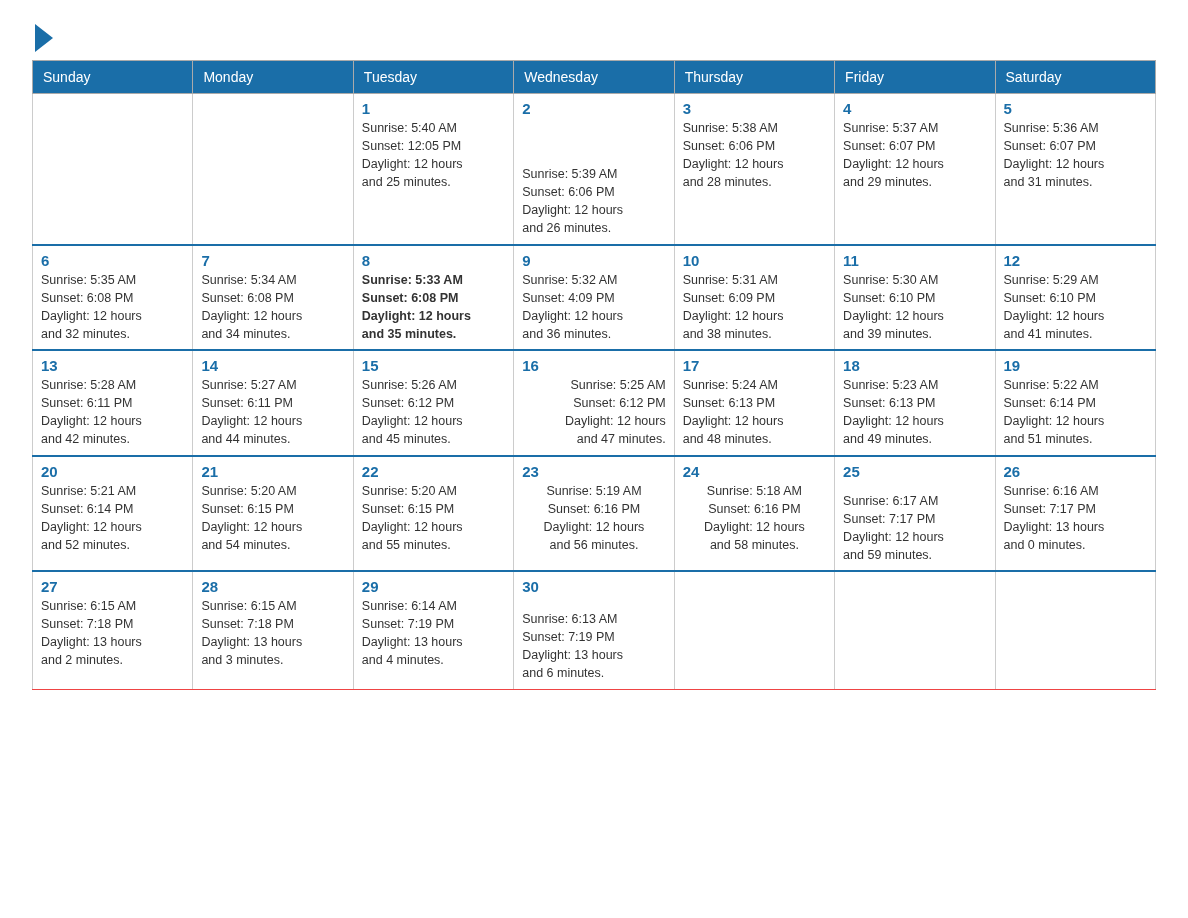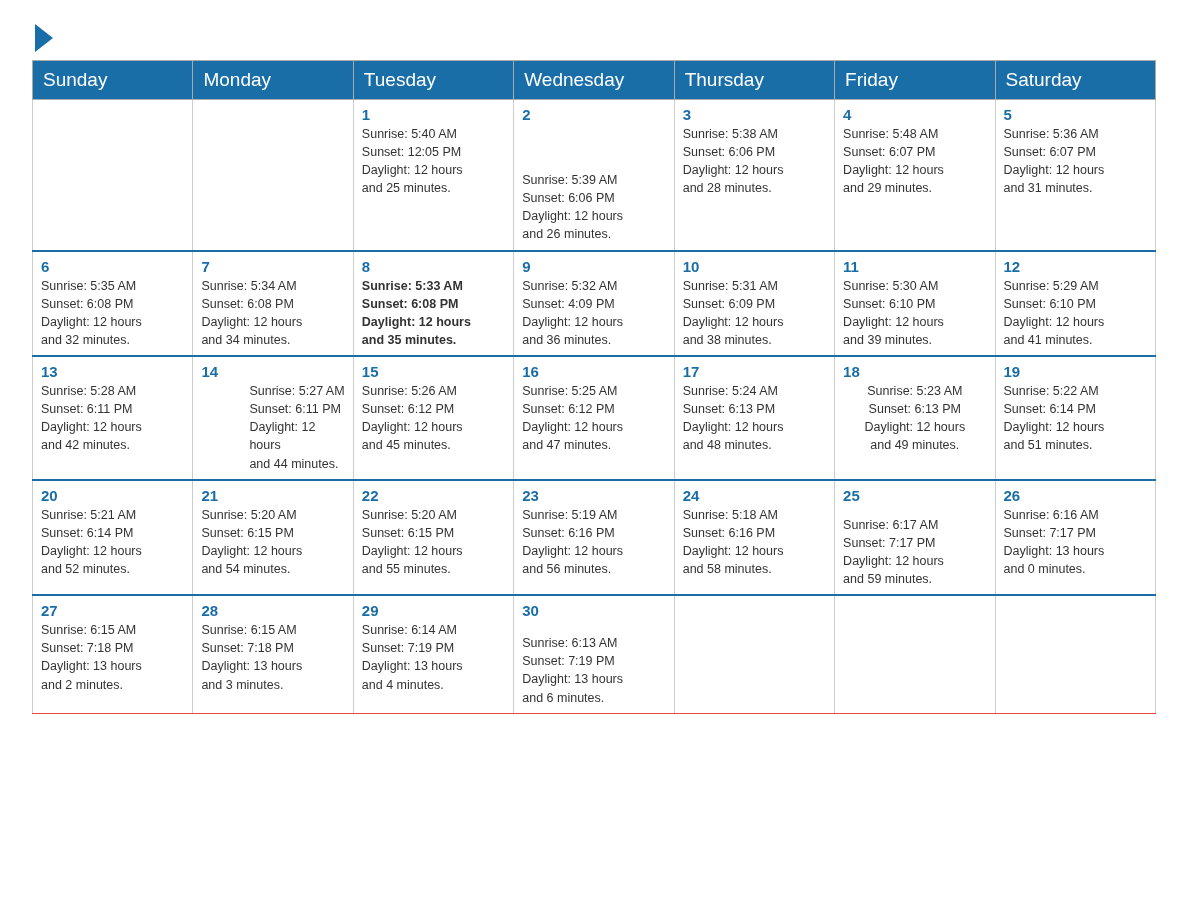--- a/index.html
+++ b/index.html
@@ -34,21 +34,21 @@
     .calendar {
       width: 100%;
       border-collapse: collapse;
       margin-top: 12px;
     }
     .calendar th {
       background-color: #1a6ea8;
       color: #fff;
       padding: 8px 10px;
       text-align: left;
-      font-size: 19px;
+      font-size: 14px;
       font-weight: normal;
       border: 1px solid #aaa;
     }
     .calendar td {
       vertical-align: top;
       border: 1px solid #ccc;
       padding: 6px 8px;
       width: calc(100% / 7);
       min-height: 100px;
       font-size: 13px;
@@ -164,21 +164,21 @@
         </td>
         <td>
           <span class="day-number">3</span>
           <div class="day-info" style="white-space: pre-line;">Sunrise: 5:38 AM
 Sunset: 6:06 PM
 Daylight: 12 hours
 and 28 minutes.</div>
         </td>
         <td>
           <span class="day-number">4</span>
-          <div class="day-info" style="white-space: pre-line;">Sunrise: 5:48 AM
+          <div class="day-info" style="white-space: pre-line;">Sunrise: 5:37 AM
 Sunset: 6:07 PM
 Daylight: 12 hours
 and 29 minutes.</div>
         </td>
         <td>
           <span class="day-number">5</span>
           <div class="day-info" style="white-space: pre-line;">Sunrise: 5:36 AM
 Sunset: 6:07 PM
 Daylight: 12 hours
 and 31 minutes.</div>
@@ -238,49 +238,49 @@
       <tr>
         <td>
           <span class="day-number">13</span>
           <div class="day-info" style="white-space: pre-line;">Sunrise: 5:28 AM
 Sunset: 6:11 PM
 Daylight: 12 hours
 and 42 minutes.</div>
         </td>
         <td>
           <span class="day-number">14</span>
-          <div class="day-info" style="white-space: pre-line; margin-left: 48px;">Sunrise: 5:27 AM
+          <div class="day-info" style="white-space: pre-line;">Sunrise: 5:27 AM
 Sunset: 6:11 PM
 Daylight: 12 hours
 and 44 minutes.</div>
         </td>
         <td>
           <span class="day-number">15</span>
           <div class="day-info" style="white-space: pre-line;">Sunrise: 5:26 AM
 Sunset: 6:12 PM
 Daylight: 12 hours
 and 45 minutes.</div>
         </td>
         <td>
           <span class="day-number">16</span>
-          <div class="day-info" style="white-space: pre-line;">Sunrise: 5:25 AM
+          <div class="day-info" style="white-space: pre-line; text-align: right;">Sunrise: 5:25 AM
 Sunset: 6:12 PM
 Daylight: 12 hours
 and 47 minutes.</div>
         </td>
         <td>
           <span class="day-number">17</span>
           <div class="day-info" style="white-space: pre-line;">Sunrise: 5:24 AM
 Sunset: 6:13 PM
 Daylight: 12 hours
 and 48 minutes.</div>
         </td>
         <td>
           <span class="day-number">18</span>
-          <div class="day-info" style="white-space: pre-line; text-align: center;">Sunrise: 5:23 AM
+          <div class="day-info" style="white-space: pre-line;">Sunrise: 5:23 AM
 Sunset: 6:13 PM
 Daylight: 12 hours
 and 49 minutes.</div>
         </td>
         <td>
           <span class="day-number">19</span>
           <div class="day-info" style="white-space: pre-line;">Sunrise: 5:22 AM
 Sunset: 6:14 PM
 Daylight: 12 hours
 and 51 minutes.</div>
@@ -303,28 +303,28 @@
         </td>
         <td>
           <span class="day-number">22</span>
           <div class="day-info" style="white-space: pre-line;">Sunrise: 5:20 AM
 Sunset: 6:15 PM
 Daylight: 12 hours
 and 55 minutes.</div>
         </td>
         <td>
           <span class="day-number">23</span>
-          <div class="day-info" style="white-space: pre-line;">Sunrise: 5:19 AM
+          <div class="day-info" style="white-space: pre-line; text-align: center;">Sunrise: 5:19 AM
 Sunset: 6:16 PM
 Daylight: 12 hours
 and 56 minutes.</div>
         </td>
         <td>
           <span class="day-number">24</span>
-          <div class="day-info" style="white-space: pre-line;">Sunrise: 5:18 AM
+          <div class="day-info" style="white-space: pre-line; text-align: center;">Sunrise: 5:18 AM
 Sunset: 6:16 PM
 Daylight: 12 hours
 and 58 minutes.</div>
         </td>
         <td>
           <span class="day-number">25</span>
           <div class="day-info" style="white-space: pre-line; margin-top: 12px;">Sunrise: 6:17 AM
 Sunset: 7:17 PM
 Daylight: 12 hours
 and 59 minutes.</div>

